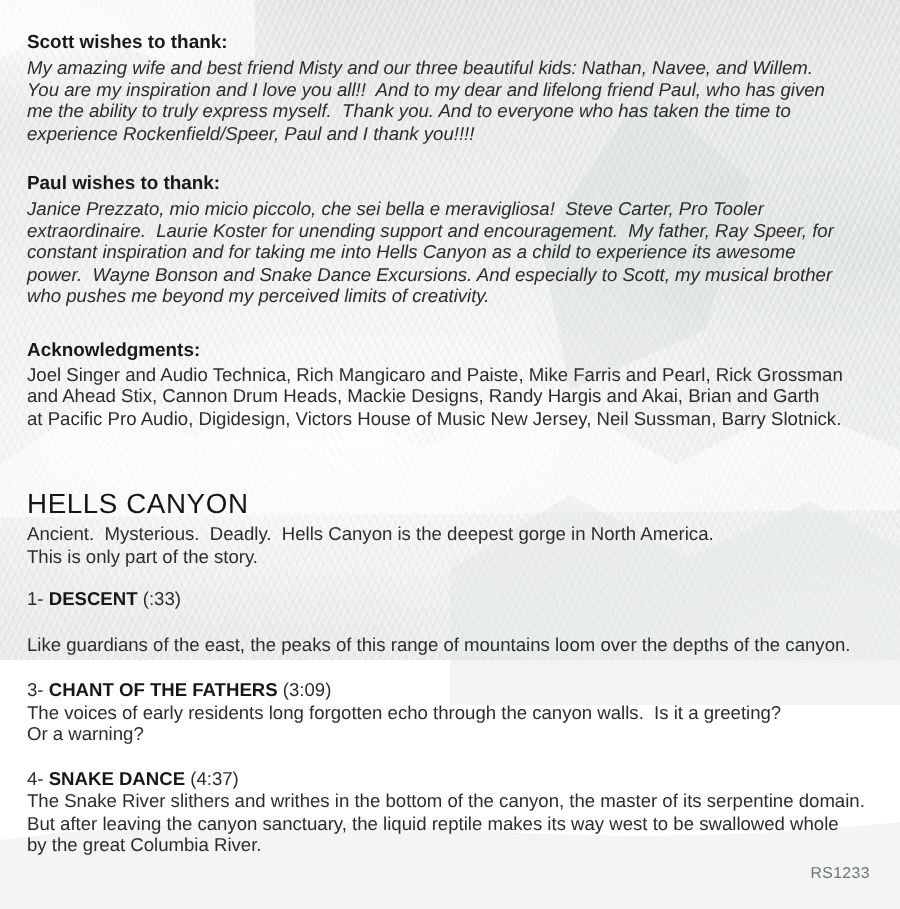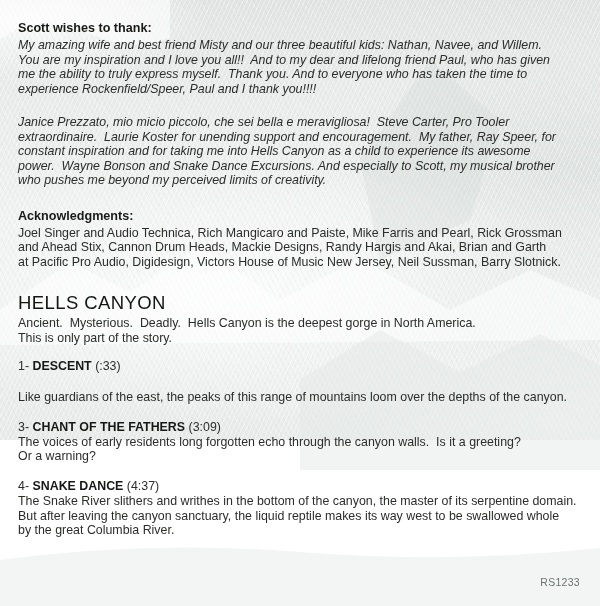--- a/index.html
+++ b/index.html
@@ -30,21 +30,21 @@
     position: absolute; left: 0; top: 0; width: 600px; height: 606px;
     pointer-events: none;
   }
   .content { position: relative; }
   h2, h3, p { margin: 0; }
   p { font-size: 12.4px; line-height: 14.5px; white-space: pre-wrap; color: #2b2d2b; }
   h3 { font-size: 12.6px; line-height: 15px; font-weight: bold; color: #181a18; margin-bottom: 2px; }
   .italic { font-style: italic; }
   .sec-scott { margin-bottom: 19px; }
   .sec-paul  { margin-bottom: 21px; }
-  .sec-ack   { margin-bottom: 24px; }
+  .sec-ack   { margin-bottom: 40px; }
   .album-title {
     font-size: 18.5px; line-height: 19px; font-weight: normal;
     letter-spacing: 0.4px; color: #141614; margin-bottom: 4px;
   }
   .album-desc { margin-bottom: 14px; }
   .track { margin-bottom: 15.5px; }
   .track-line { font-size: 12.4px; line-height: 15px; }
   .track-title { font-weight: bold; color: #161816; text-align: right; }
   .catalog {
     position: absolute; right: 20px; top: 576px;
@@ -68,20 +68,21 @@
 
     <section class="sec-scott">
       <h3>Scott wishes to thank:</h3>
       <p class="italic">My amazing wife and best friend Misty and our three beautiful kids: Nathan, Navee, and Willem.
 You are my inspiration and I love you all!!  And to my dear and lifelong friend Paul, who has given
 me the ability to truly express myself.  Thank you. And to everyone who has taken the time to
 experience Rockenfield/Speer, Paul and I thank you!!!!</p>
     </section>
 
     <section class="sec-paul">
+      <h3>Paul wishes to thank:</h3>
       <p class="italic">Janice Prezzato, mio micio piccolo, che sei bella e meravigliosa!  Steve Carter, Pro Tooler
 extraordinaire.  Laurie Koster for unending support and encouragement.  My father, Ray Speer, for
 constant inspiration and for taking me into Hells Canyon as a child to experience its awesome
 power.  Wayne Bonson and Snake Dance Excursions. And especially to Scott, my musical brother
 who pushes me beyond my perceived limits of creativity.</p>
     </section>
 
     <section class="sec-ack">
       <h3>Acknowledgments:</h3>
       <p>Joel Singer and Audio Technica, Rich Mangicaro and Paiste, Mike Farris and Pearl, Rick Grossman

